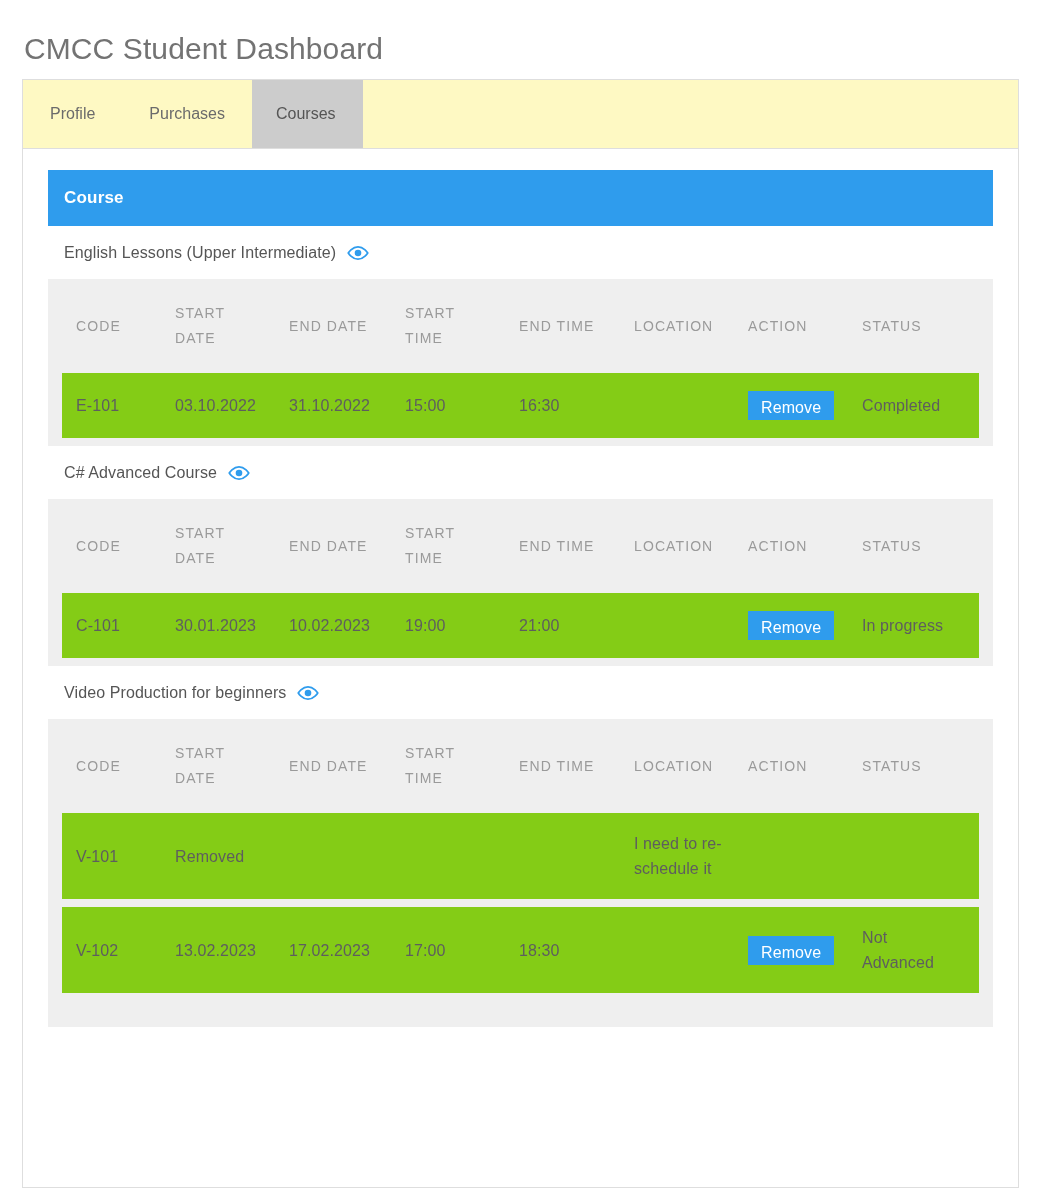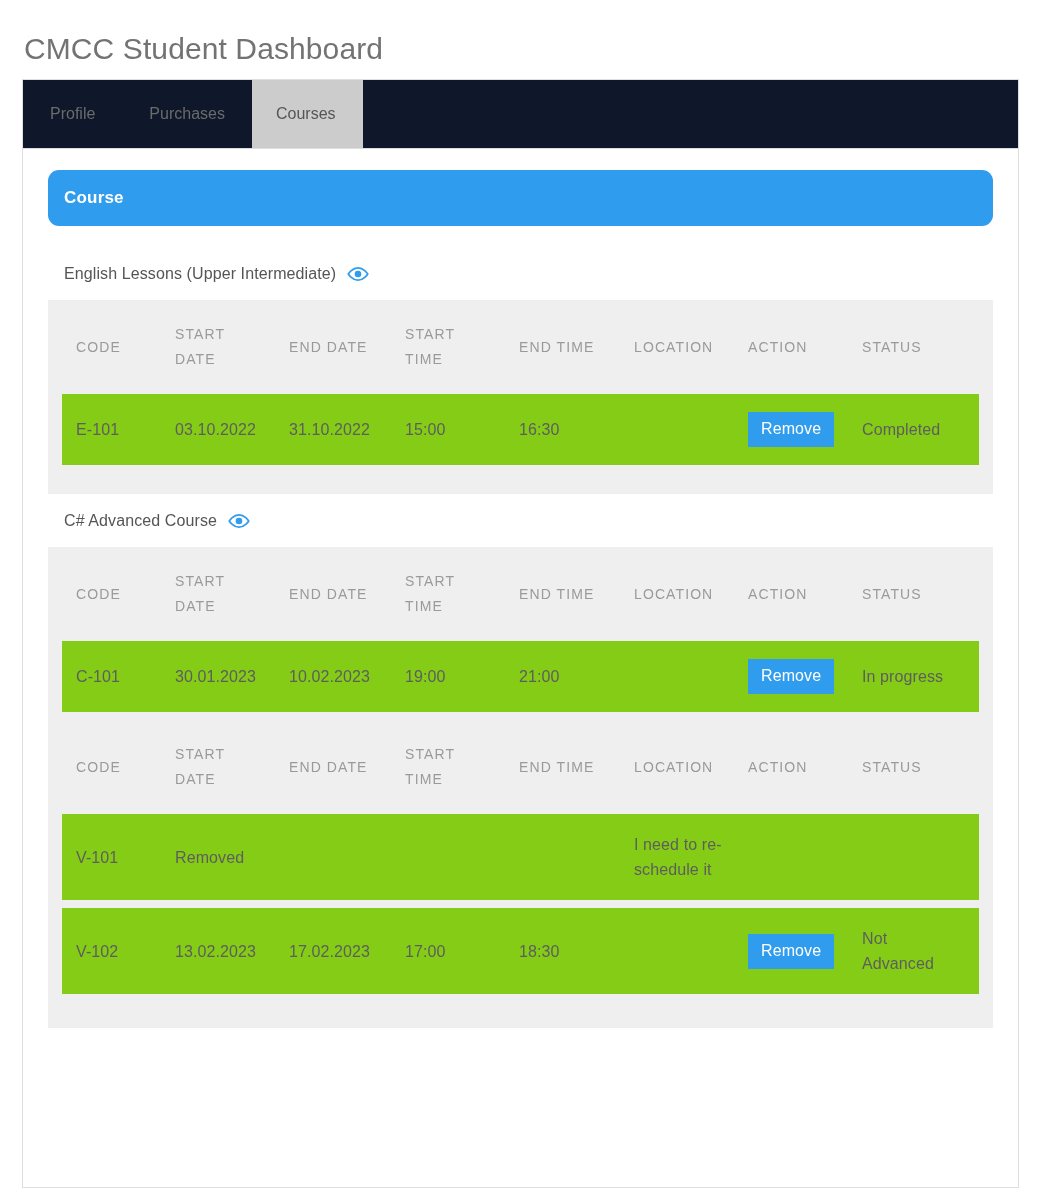--- a/index.html
+++ b/index.html
@@ -33,21 +33,21 @@
     width: 997px;
     height: 1109px;
     background: #ffffff;
     border: 1px solid #dedede;
   }
 
   
   .tabstrip {
     position: relative;
     height: 69px;
-    background: #0f172a;
+    background: #fef9c3;
     border-bottom: 1px solid #dedede;
     display: flex;
     align-items: stretch;
   }
   .tab {
     display: flex;
     align-items: center;
     padding: 0 27px;
     font-size: 16px;
     color: #6b6b6b;
@@ -66,21 +66,20 @@
     padding: 21px 25px 0 25px;
   }
 
   
   .course-header {
     background: #2f9ced;
     height: 56px;
     display: flex;
     align-items: center;
     padding: 16px 16px;
-    border-radius: 11px;
   }
   .course-header-label {
     color: #ffffff;
     font-size: 17px;
     font-weight: 700;
     letter-spacing: 0.2px;
   }
 
   
   .panel {
@@ -88,21 +87,20 @@
     padding-bottom: 34px;
   }
 
   
   .course-row {
     background: #ffffff;
     padding: 18px 16px 17px 16px;
     display: flex;
     align-items: center;
     gap: 11px;
-    margin-top: 21px;
   }
   .course-name {
     font-size: 16px;
     color: #555555;
     letter-spacing: 0.1px;
     white-space: nowrap;
   }
   .eye-icon {
     display: inline-flex;
     align-items: center;
@@ -169,21 +167,21 @@
     color: #fb0707;
   }
   .btn-remove {
     display: inline-block;
     background: #2f9ced;
     color: #ffffff;
     border: none;
     font-family: "Liberation Sans", sans-serif;
     font-size: 16px;
     line-height: 1;
-    padding: 9px 13px 10px 13px;
+    padding: 9px 13px 4px 13px;
     cursor: pointer;
     letter-spacing: 0.1px;
     white-space: nowrap;
   }
   .status-wrap { display: block; }
   .wrapword { word-spacing: 999px; }
 
   .panel-gap { height: 8px; background: #efefef; }
 </style>
 </head>
@@ -285,20 +283,29 @@
                 <td class="c-loc"></td>
                 <td class="c-act"><button class="btn-remove">Remove</button></td>
                 <td class="c-status">
                   <span class="status-wrap">In progress</span>
                 </td>
               </tr>
             </tbody>
           </table>
         </div>
         <div class="panel-gap"></div>
+        <div class="course-row">
+          <span class="course-name">Video Production for beginners</span>
+  <span class="eye-icon">
+    <svg viewBox="0 0 24 16" width="22" height="16" aria-hidden="true">
+      <path d="M12 1.2C5.6 1.2 1.4 8 1.4 8S5.6 14.8 12 14.8 22.6 8 22.6 8 18.4 1.2 12 1.2z" fill="none" stroke="#2f9ced" stroke-width="1.9"></path>
+      <circle cx="12" cy="8" r="3.6" fill="#2f9ced"></circle>
+    </svg>
+  </span>
+</div>
         <div class="sched-wrap">
           <table class="sched">
             <thead>
               <tr>
                 <th class="c-code">CODE</th>
                 <th class="c-sdate wrapword">START DATE</th>
                 <th class="c-edate">END DATE</th>
                 <th class="c-stime wrapword">START TIME</th>
                 <th class="c-etime">END TIME</th>
                 <th class="c-loc">LOCATION</th>

